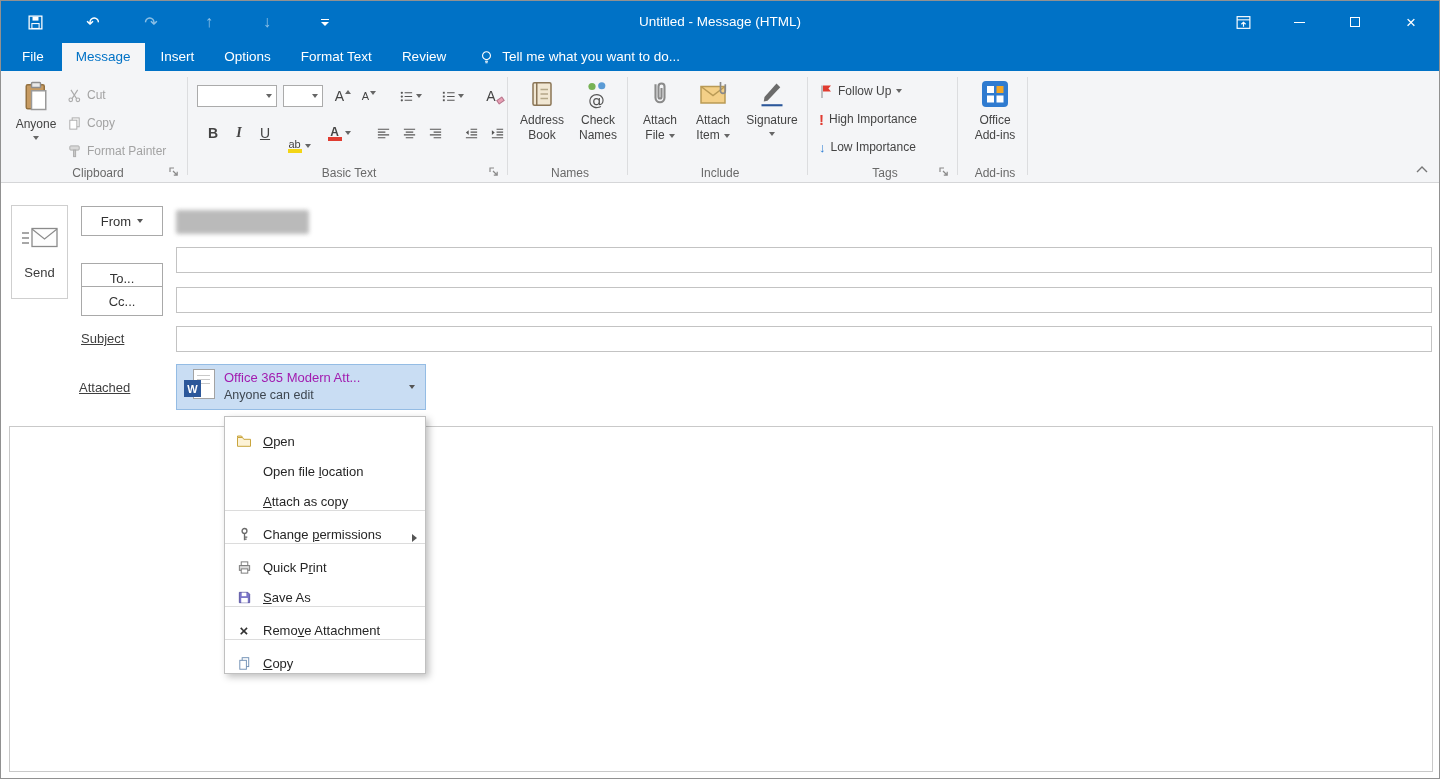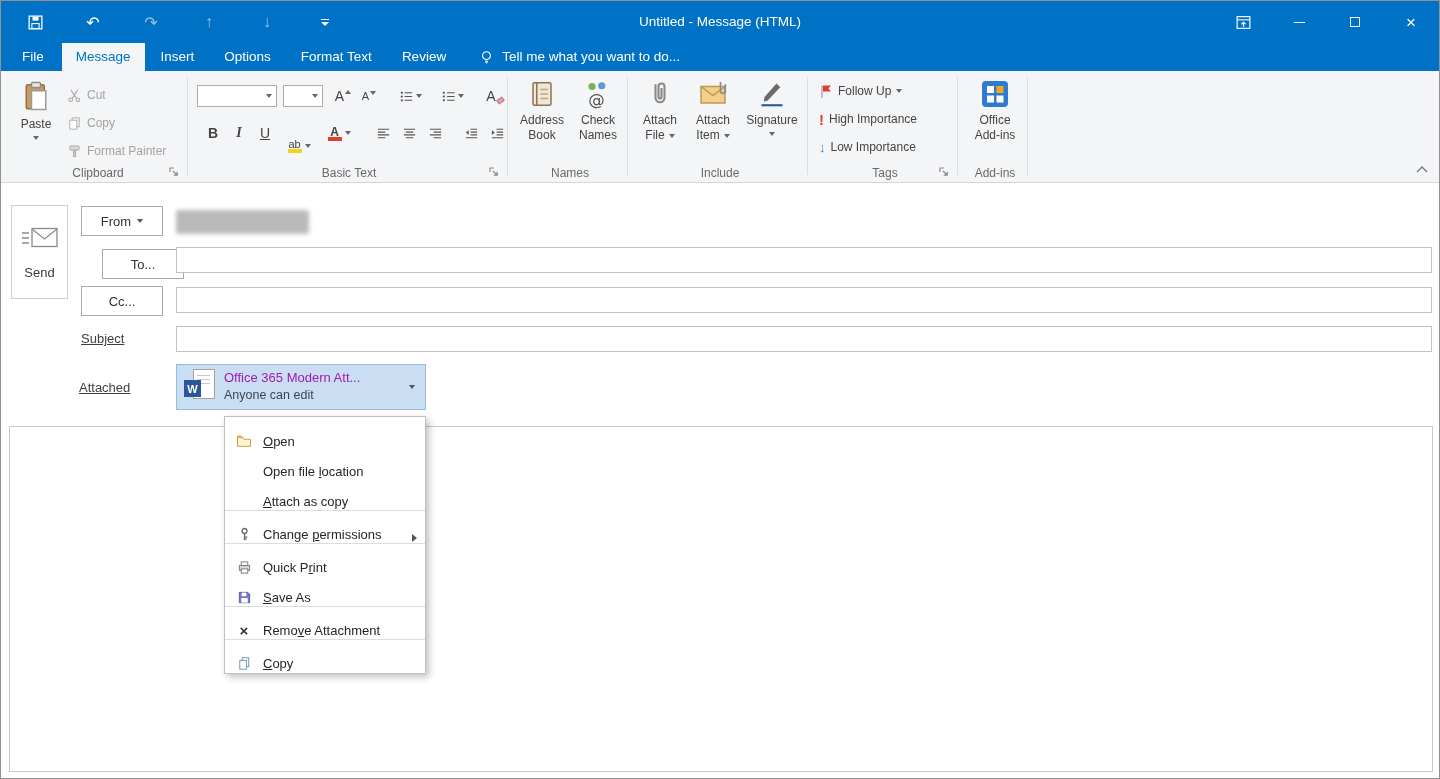--- a/index.html
+++ b/index.html
@@ -146,21 +146,21 @@
 
     <div class="grp" style="left:8px;width:178px;">
       <div class="bigbtn" style="left:4px;top:8px;width:46px;height:84px;justify-content:flex-start;">
         <span style="margin-top:2px;">
           <svg width="26" height="30" viewBox="0 0 17 20">
               <rect x="2" y="2.5" width="12" height="16" rx="1" fill="#c79b62" stroke="#94713f"></rect>
               <rect x="5.5" y="1" width="6" height="3.4" rx="0.6" fill="#e9e9e9" stroke="#8e8e8e"></rect>
               <rect x="5.5" y="6.5" width="9.5" height="12.5" fill="#fff" stroke="#9a9a9a"></rect>
             </svg>
         </span>
-        <span style="margin-top:6px;">Paste</span>
+        <span style="margin-top:6px;">Anyone</span>
         <span class="dd" style="margin-top:4px;"></span>
       </div>
       <div class="smallbtn dis" style="left:58px;top:12px;">
         <span>
           <svg width="15" height="15" viewBox="0 0 16 16">
               <circle cx="4" cy="12.6" r="1.9" fill="none" stroke="#ababab" stroke-width="1.2"></circle>
               <circle cx="11.6" cy="12.6" r="1.9" fill="none" stroke="#ababab" stroke-width="1.2"></circle>
               <path d="M5.4 11.3 L11.4 2 M10.2 11.3 L4.2 2" stroke="#ababab" stroke-width="1.2"></path>
             </svg>
         </span>
@@ -445,21 +445,21 @@
       </span>
       <span>Send</span>
     </div>
 
     <div class="fieldbtn" style="top:23px;">
       <span>From</span>
       <span class="dd" style="border-top-color:#555;"></span>
     </div>
     <div class="redacted"></div>
 
-    <div class="fieldbtn" style="top:66px;margin-left:21px;">
+    <div class="fieldbtn" style="top:80px;">
       <span>To...</span>
     </div>
     <input class="tfield" style="top: 64px;" value="">
 
     <div class="fieldbtn" style="top:103px;">
       <span>Cc...</span>
     </div>
     <input class="tfield" style="top: 104px;" value="">
 
     <div class="plainlabel" style="left:80px;top:148px;">Subject</div>

